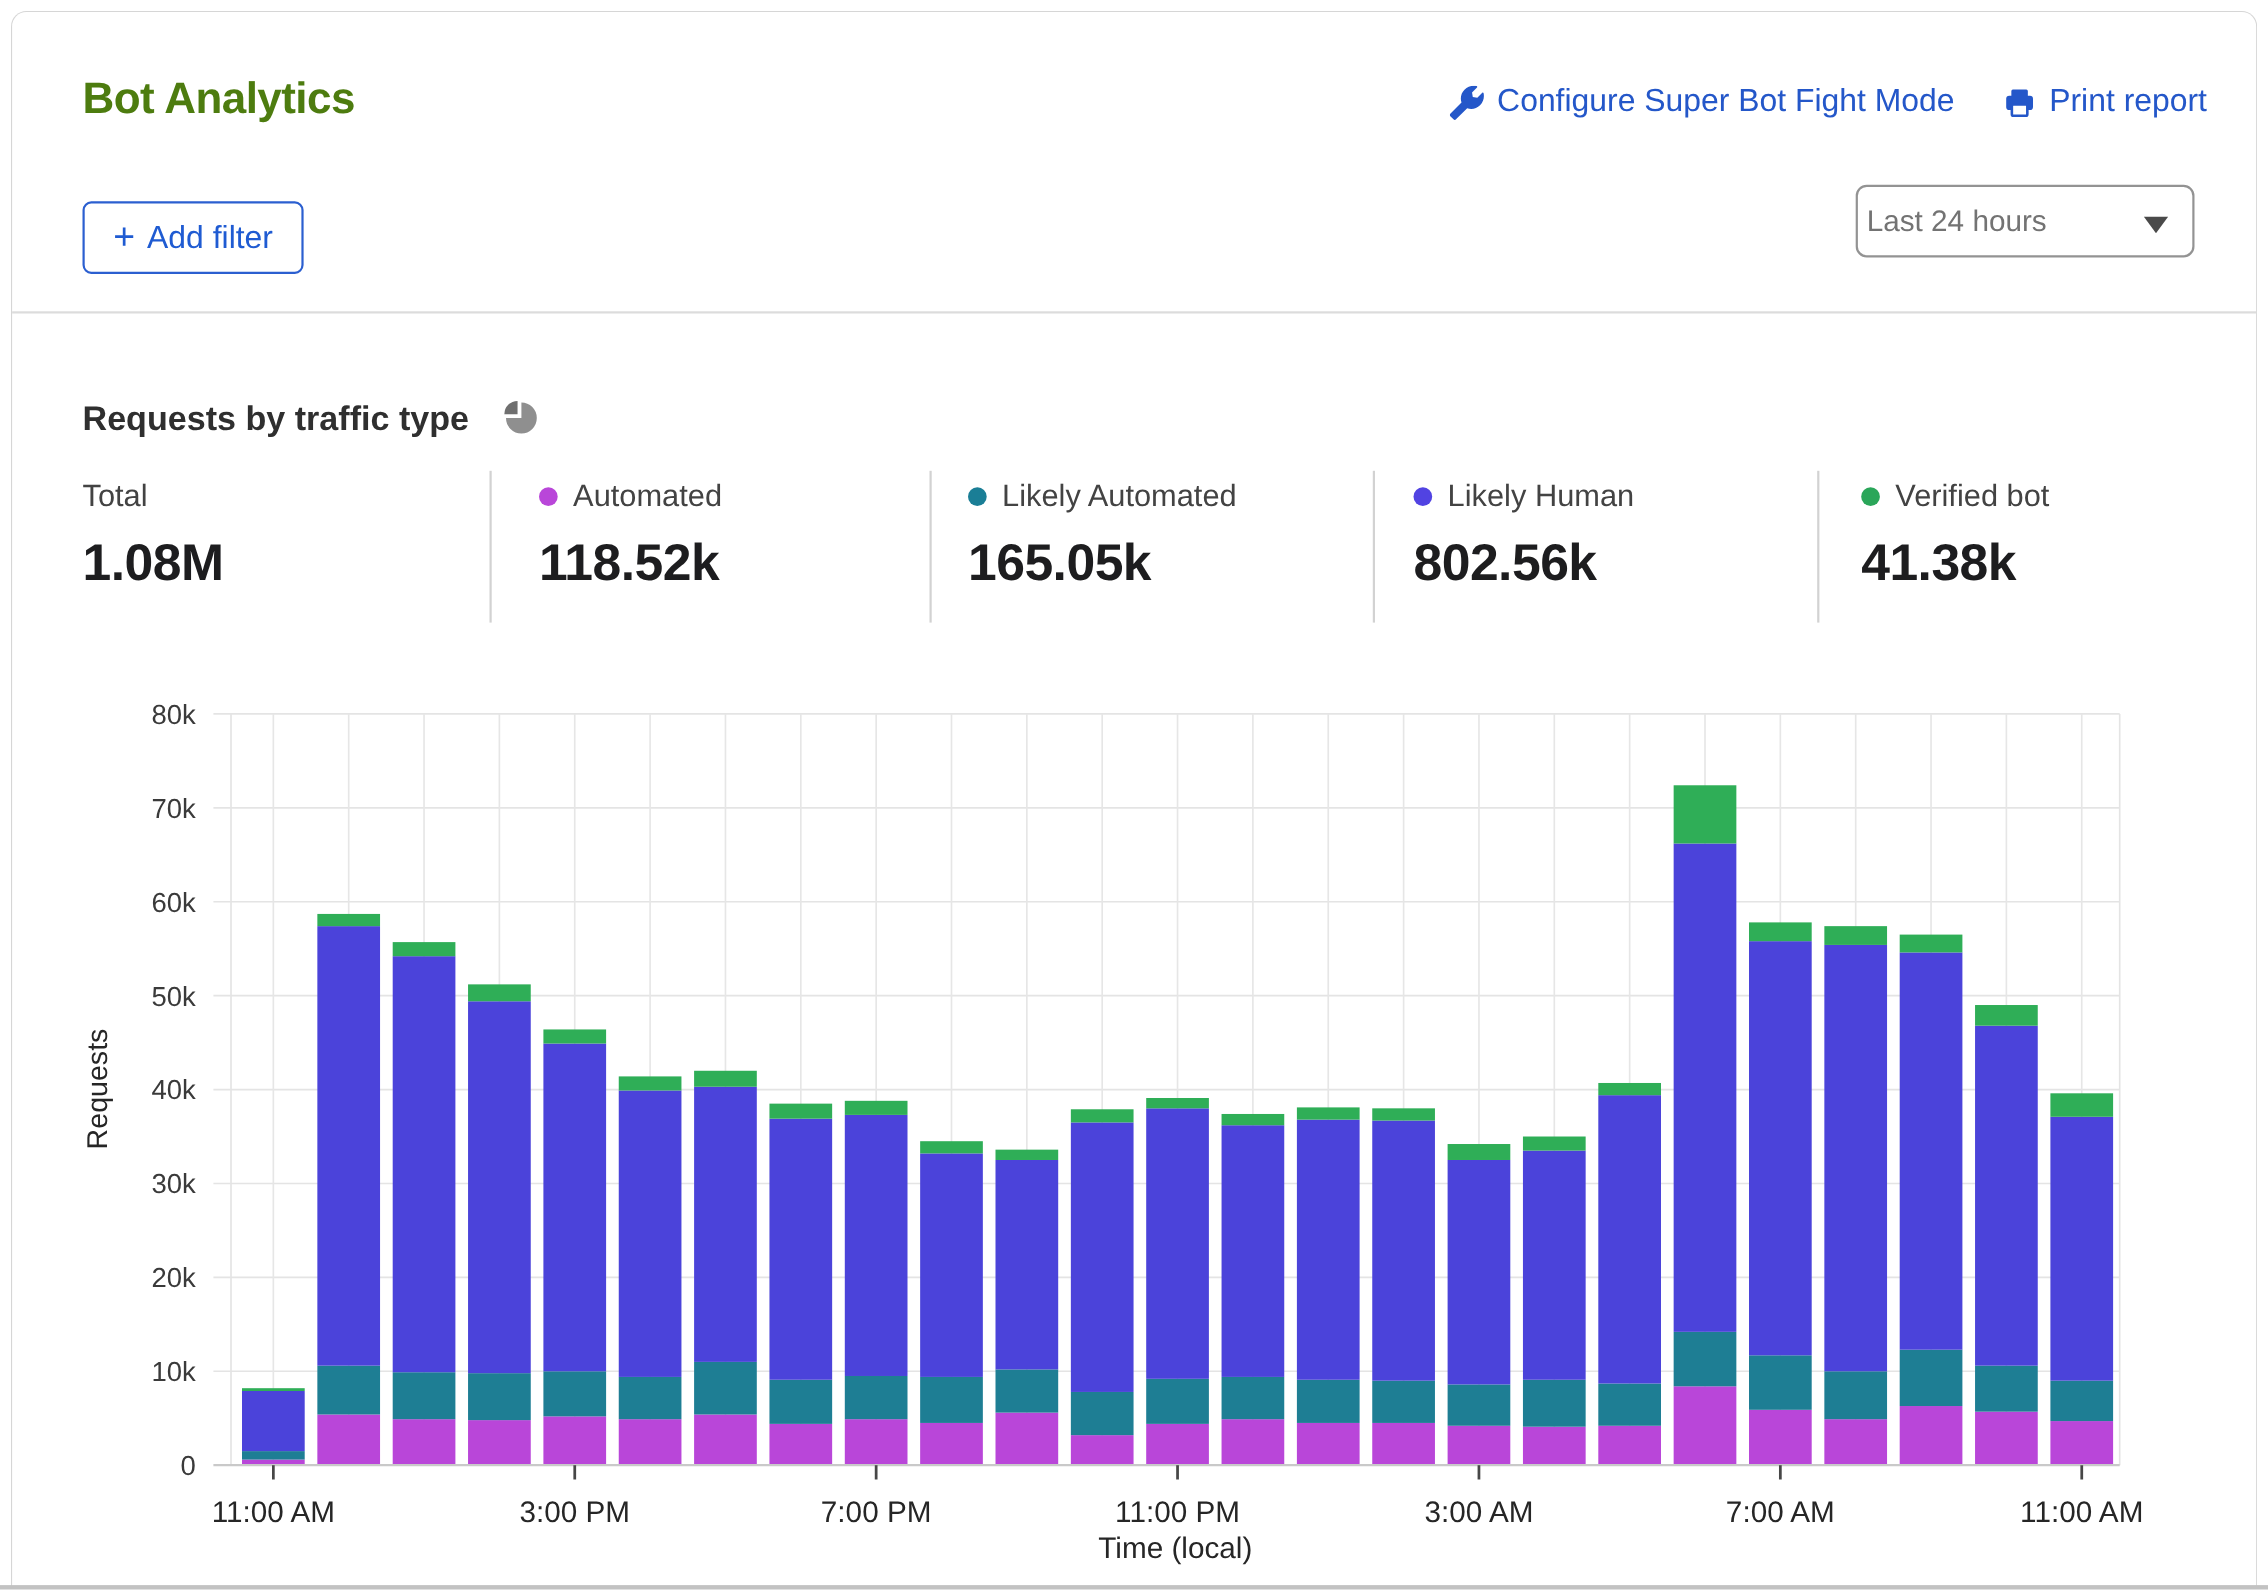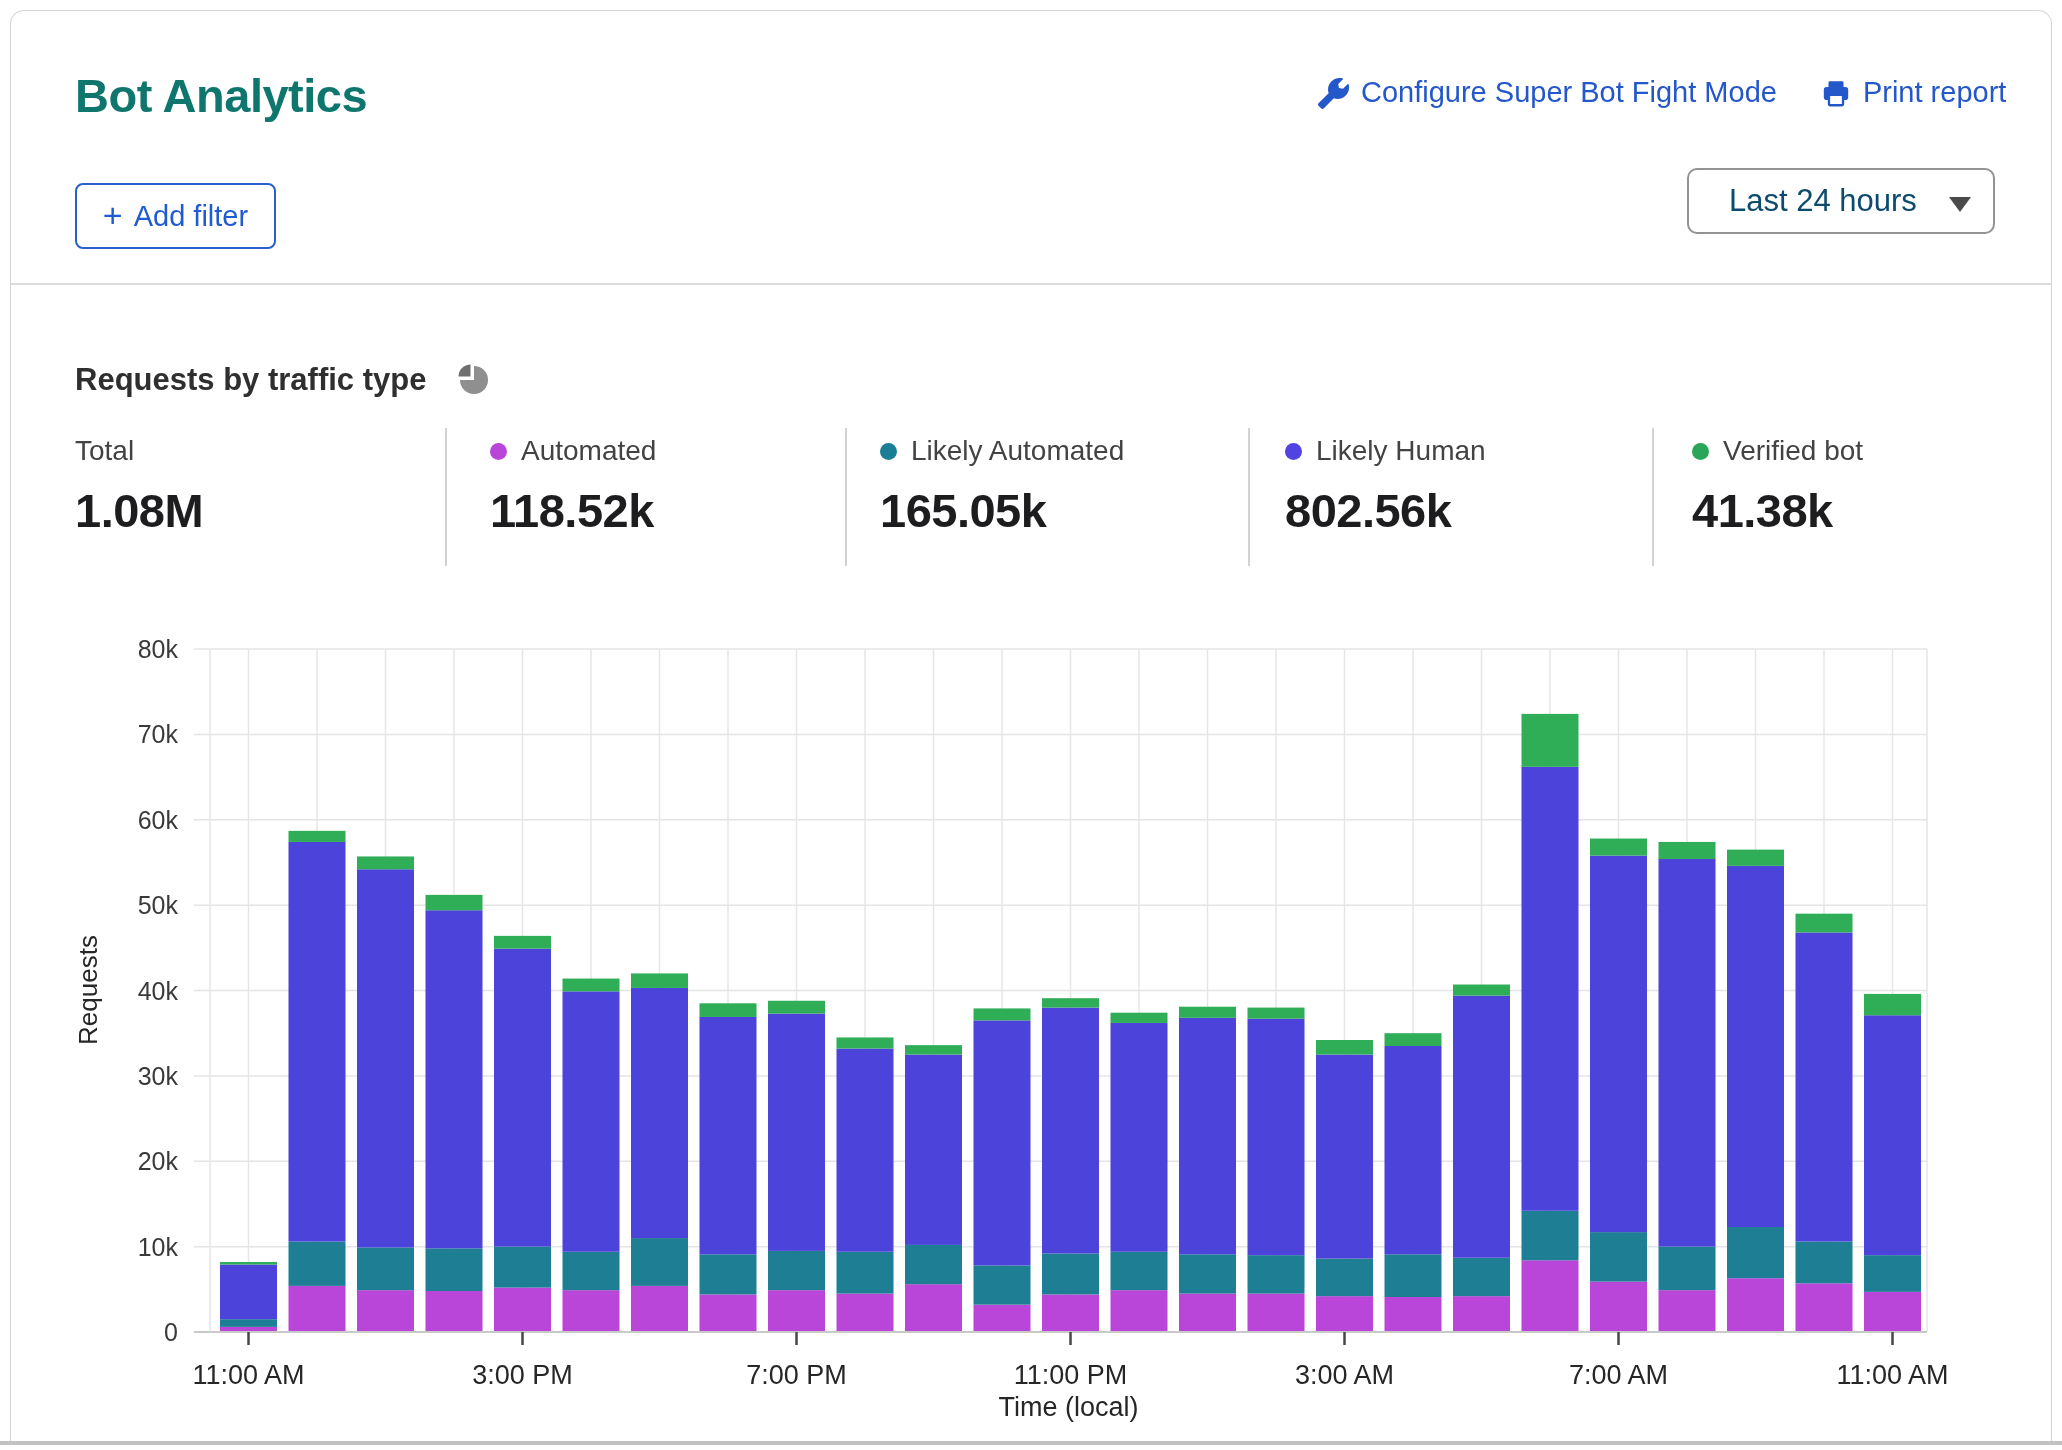--- a/index.html
+++ b/index.html
@@ -3,32 +3,32 @@
 <meta charset="utf-8">
 <style>
   html,body{margin:0;padding:0;background:#fff;}
   body{font-family:"Liberation Sans", sans-serif;-webkit-font-smoothing:antialiased;}
   #page{position:relative;width:2062px;height:1450px;background:#fff;overflow:hidden;}
   #card{position:absolute;left:10px;top:10px;width:2040px;height:1431px;background:#fff;
         border:1.5px solid #d6d6d6;border-bottom:none;border-radius:14px 14px 0 0;}
   .abs{position:absolute;}
 
   
-  #page-title{left:75px;top:68px;font-size:47px;font-weight:bold;color:#0f766e;letter-spacing:-0.5px;}
+  #page-title{left:75px;top:68px;font-size:40px;font-weight:bold;color:#4d7c0f;letter-spacing:-0.5px;}
   #header-links{left:1318px;top:76px;display:flex;gap:44px;align-items:center;}
   .hlink{display:flex;align-items:flex-end;gap:12px;color:#2457c9;font-size:29px;cursor:pointer;white-space:nowrap;}
   .hlink svg{display:block;}
 
   #add-filter-btn{left:75px;top:183px;width:197px;height:62px;border:2px solid #2b5fd0;border-radius:8px;
       background:#fff;color:#1f5bd2;font-size:29px;display:flex;align-items:center;justify-content:center;gap:11px;cursor:pointer;}
   #add-filter-btn .plus{font-size:34px;line-height:1;margin-top:-3px;}
 
   #time-range{left:1687px;top:168px;width:308px;height:66px;border:2px solid #939393;border-radius:10px;background:#fff;
       display:flex;align-items:center;cursor:pointer;box-sizing:border-box;}
-  #time-range .val{margin-left:40px;font-size:31px;color:#0c4a6e;}
+  #time-range .val{margin-left:8px;font-size:27px;color:#737373;}
   #time-range .chev{position:absolute;right:22px;top:27px;width:0;height:0;
       border-left:11px solid transparent;border-right:11px solid transparent;border-top:15px solid #4a4a4a;}
 
   #header-divider{left:11px;top:283px;width:2040px;height:1.5px;background:#dcdcdc;}
 
   
   #section-title-row{left:75px;top:360px;display:flex;align-items:center;gap:28px;}
   #section-title{font-size:31px;font-weight:bold;color:#2f2f2f;}
 
   .stat{position:absolute;top:434px;}

